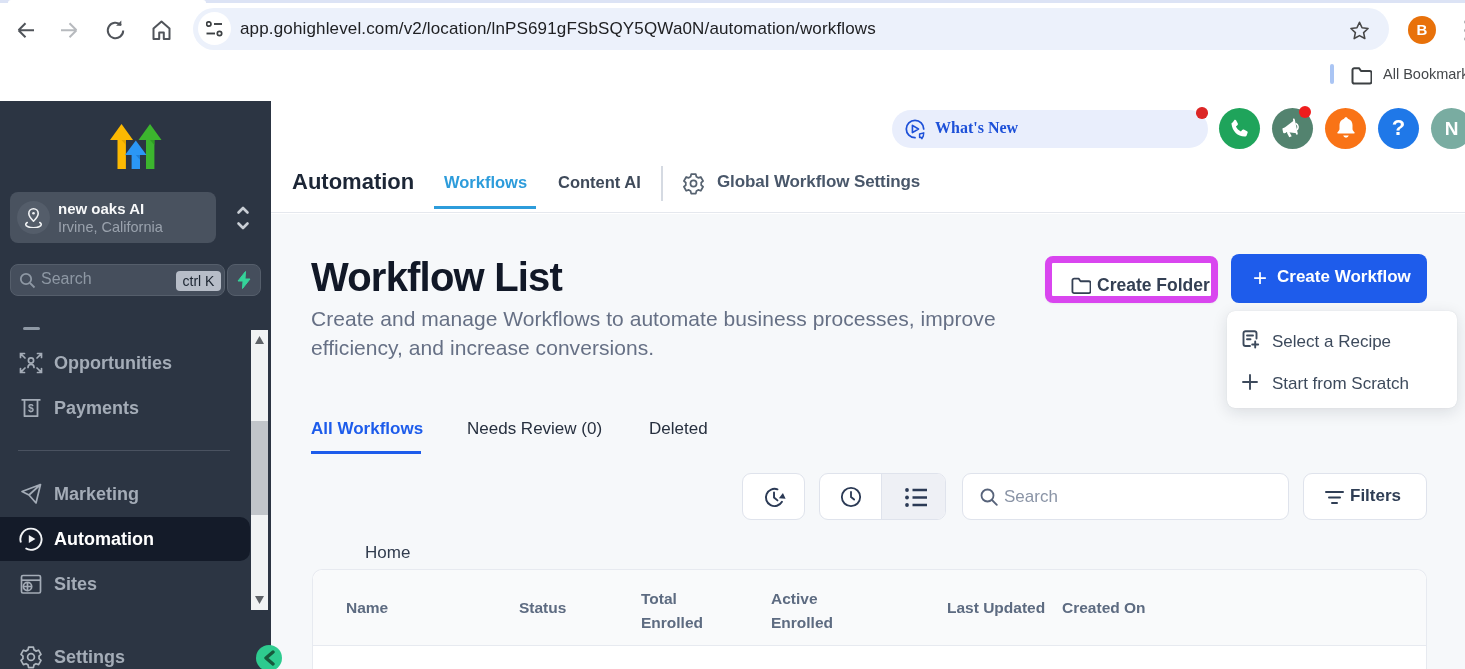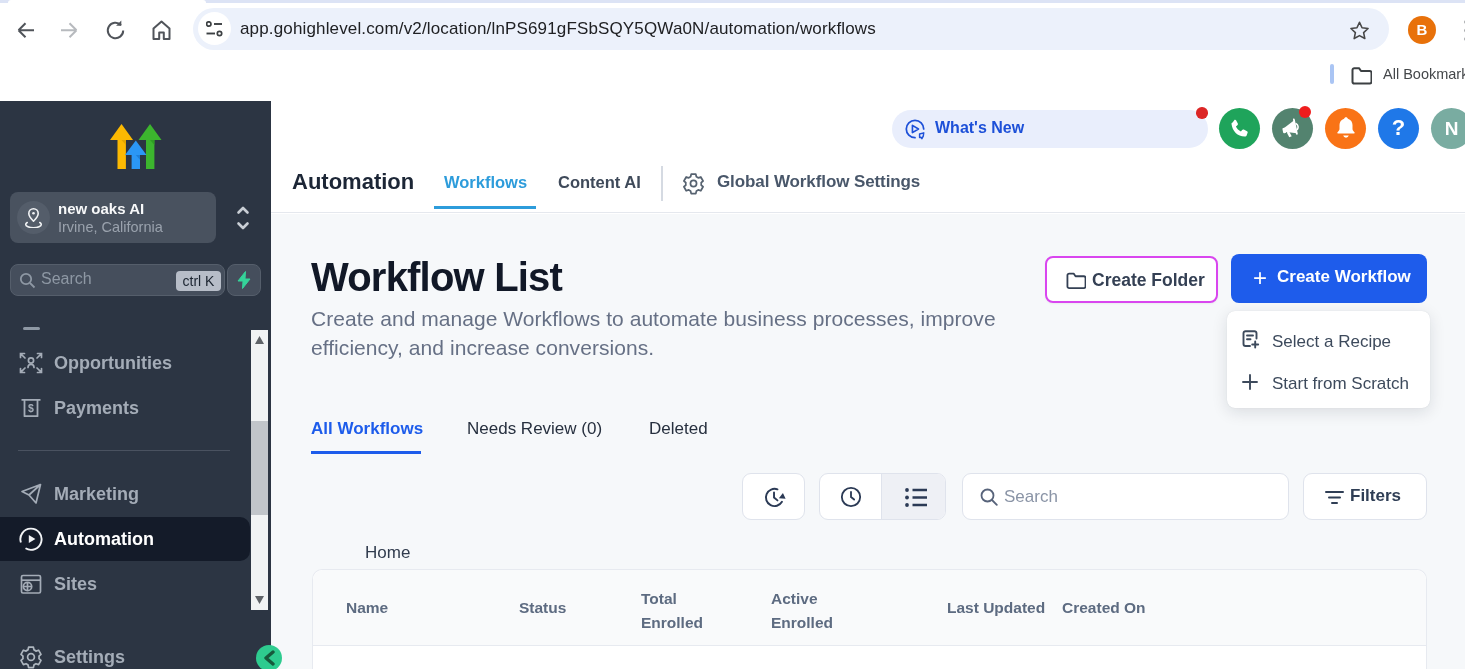--- a/index.html
+++ b/index.html
@@ -43,45 +43,45 @@
   #sthumb { left:0px; top:91px; width:17px; height:94px; background:#c1c5ca; }
   
   #collapse { left:256px; top:645px; width:26px; height:26px; border-radius:50%; background:#2ecb8f; z-index:40; }
 
   
   #mainhdr { left:271px; top:101px; width:1194px; height:112px; background:#fff; border-bottom:1px solid #e5e8ee; }
   #mainbody { left:271px; top:214px; width:1194px; height:455px; background:#f6f8fa; }
 
   
   #wnpill { left:892px; top:110px; width:316px; height:38px; background:#e9eefc; border-radius:19px; }
-  #wntext { left:935px; top:119px; font-size:16px; font-weight:bold; color:#1d50d8; }
+  #wntext { left:935px; top:119px; font-size:16px; font-weight:bold; color:#1d50d8;font-family:Liberation Serif, serif; }
   #aupill { left:1032px; top:116px; width:170px; height:26px; background:#2157e0; border-radius:13px;
      color:#fff; font-size:15px; font-weight:bold; text-align:center; line-height:26px; }
   #wndot { left:1196px; top:107px; width:11.5px; height:11.5px; border-radius:50%; background:#dc2626; }
   .circbtn { top:108px; width:41px; height:41px; border-radius:50%; }
   #megadot { left:1299px; top:106px; width:12px; height:12px; border-radius:50%; background:#ef1d1d; }
 
   
   #htitle { left:292px; top:169px; font-size:22px; font-weight:bold; color:#1c2636; }
   #hwf { left:444px; top:173px; font-size:16.5px; font-weight:bold; color:#2d9cdb; }
   #hwfline { left:434px; top:206px; width:102px; height:3px; background:#2d9cdb; }
   #hcai { left:558px; top:173px; font-size:16.5px; color:#3f4a5a; font-weight:bold;}
   #hdiv { left:661px; top:166px; width:1.5px; height:35px; background:#d5dae2; }
   #hgws { left:717px; top:172px; font-size:17px; color:#49576a; font-weight:bold; letter-spacing:-0.1px;}
 
   
   #wltitle { left:311px; top:255px; font-size:40px; font-weight:bold; color:#111827; letter-spacing:-0.8px;}
   #wldesc { left:311px; top:305px; font-size:21px; color:#667085; line-height:28.5px; width:720px; letter-spacing:0.05px; }
-  #btnfolder { left:1045px; top:256px; width:173px; height:47px; background:#fff; border:2px solid #d946ef;
+  #btnfolder { left:1045px; top:256px; width:173px; height:47px; background:#fff; border:7px solid #d946ef;
      border-radius:8px; box-shadow:0 1px 2px rgba(16,24,40,.05); }
   #btnfolder .t { position:absolute; left:45px; top:12px; font-size:17.5px; font-weight:bold; color:#344054; }
   #btnwf { left:1231px; top:254px; width:196px; height:49px; background:#1e5ceb; border-radius:8px; }
   #btnwf .t { position:absolute; left:46px; top:13px; font-size:17px; font-weight:bold; color:#fff; }
   #btnwf .p { position:absolute; left:22px; top:10px; font-size:24px; font-weight:normal; color:#fff; }
-  #dropdown { left:1227px; top:311px; width:203px; height:97px; background:#fff; border-radius:8px;
+  #dropdown { left:1227px; top:311px; width:230px; height:97px; background:#fff; border-radius:8px;
      box-shadow:0 4px 16px rgba(16,24,40,.12), 0 0 1px rgba(16,24,40,.15);padding-left:36px; }
   .ddit { position:absolute; left:45px; font-size:17px; color:#3d4a5c; }
 
   
   #tabAll { left:311px; top:419px; font-size:17px; font-weight:bold; color:#1d5ceb; }
   #tabAllLine { left:311px; top:451px; width:110px; height:3px; background:#1d5ceb; }
   #tabNeeds { left:467px; top:419px; font-size:17px; color:#27303f; }
   #tabDel { left:649px; top:419px; font-size:17px; color:#27303f; }
 
   

